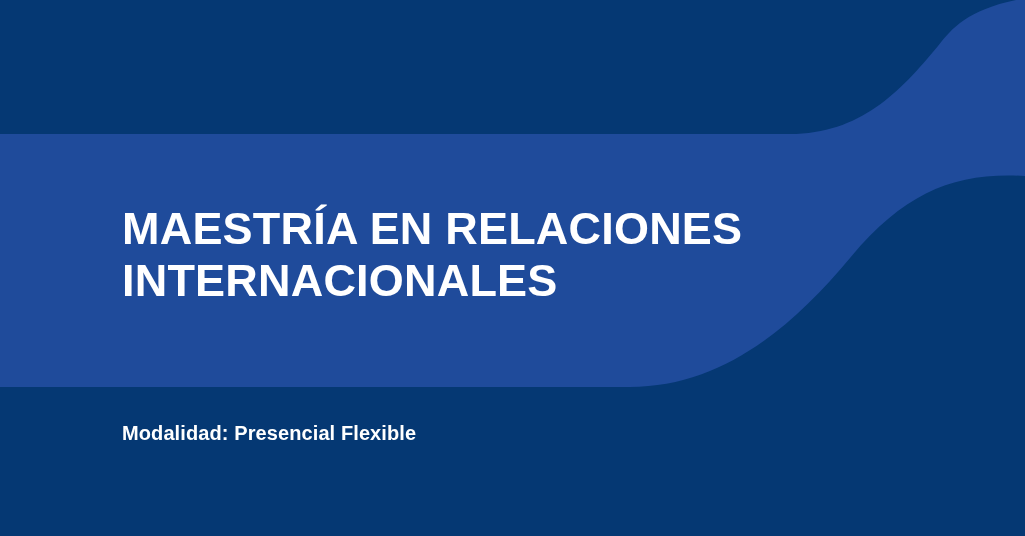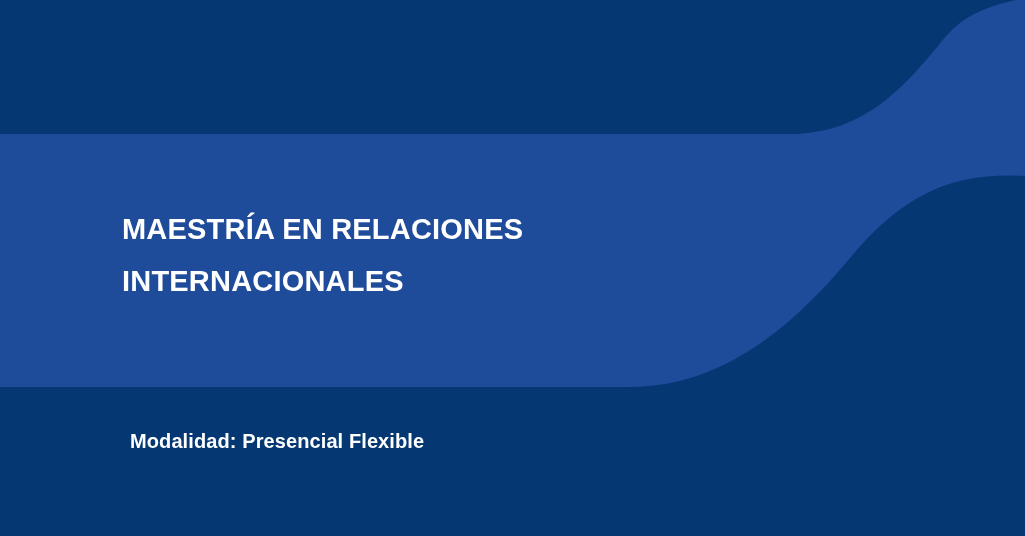--- a/index.html
+++ b/index.html
@@ -41,32 +41,32 @@
 
   #title {
     position: absolute;
     left: 122px;
     top: 203px;
     margin: 0;
     width: 760px;
     color: #ffffff;
     font-family: "Liberation Sans", sans-serif;
     font-weight: bold;
-    font-size: 29px;
+    font-size: 45px;
     line-height: 52px;
     letter-spacing: 0.2px;
     text-transform: uppercase;
     white-space: pre-line;
   }
 
   #subtitle {
     position: absolute;
     left: 122px;
     top: 420px;
-    margin: 8px;
+    margin: 0;
     color: #ffffff;
     font-family: "Liberation Sans", sans-serif;
     font-weight: bold;
     font-size: 20px;
     line-height: 26px;
     letter-spacing: 0.1px;
   }
 </style>
 </head>
 <body>

